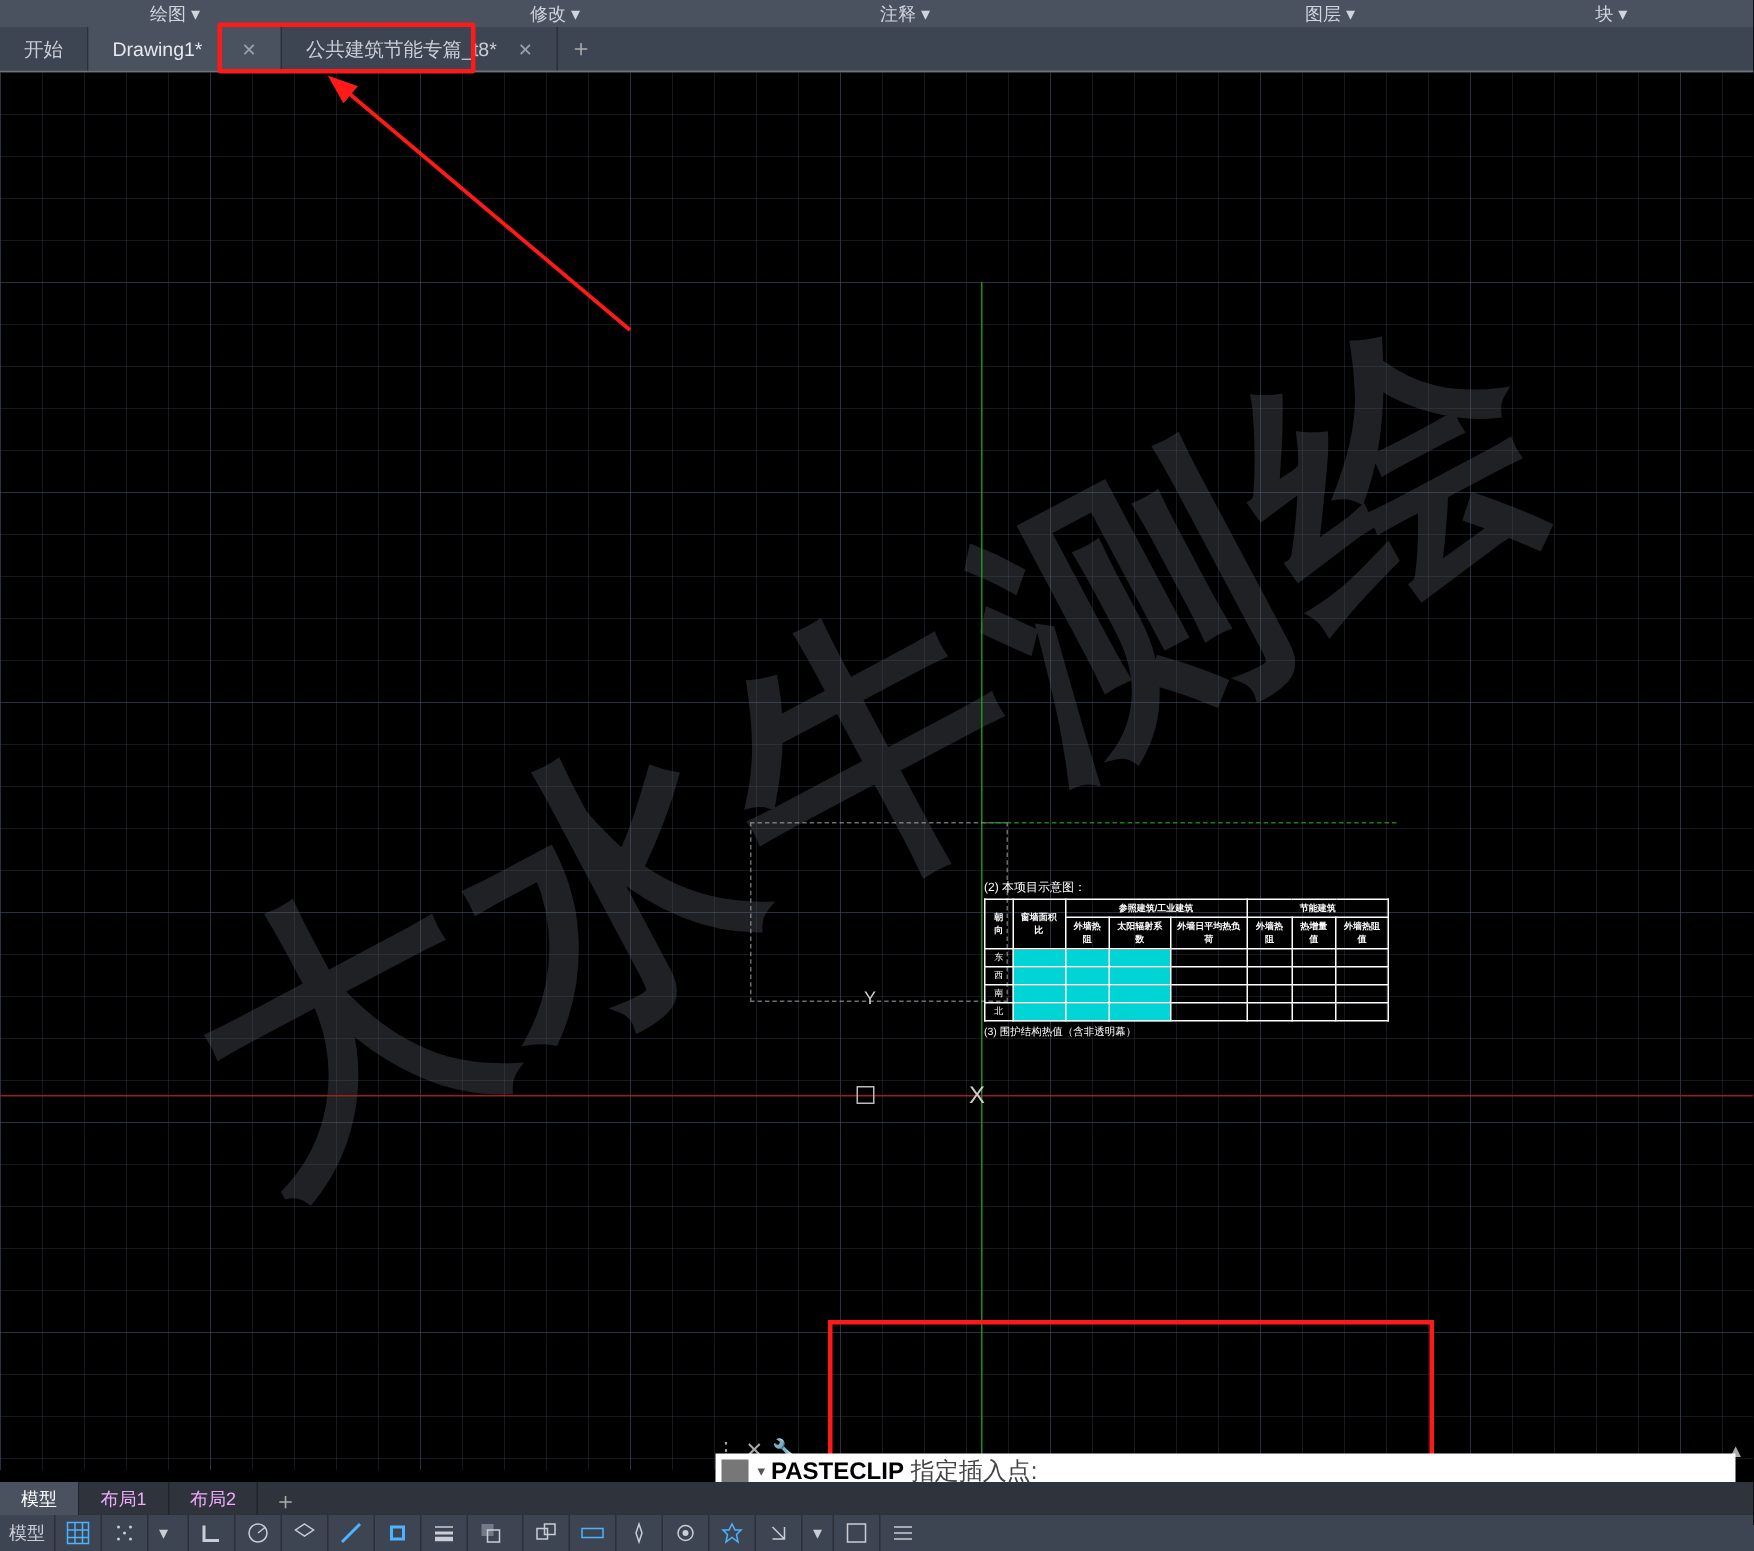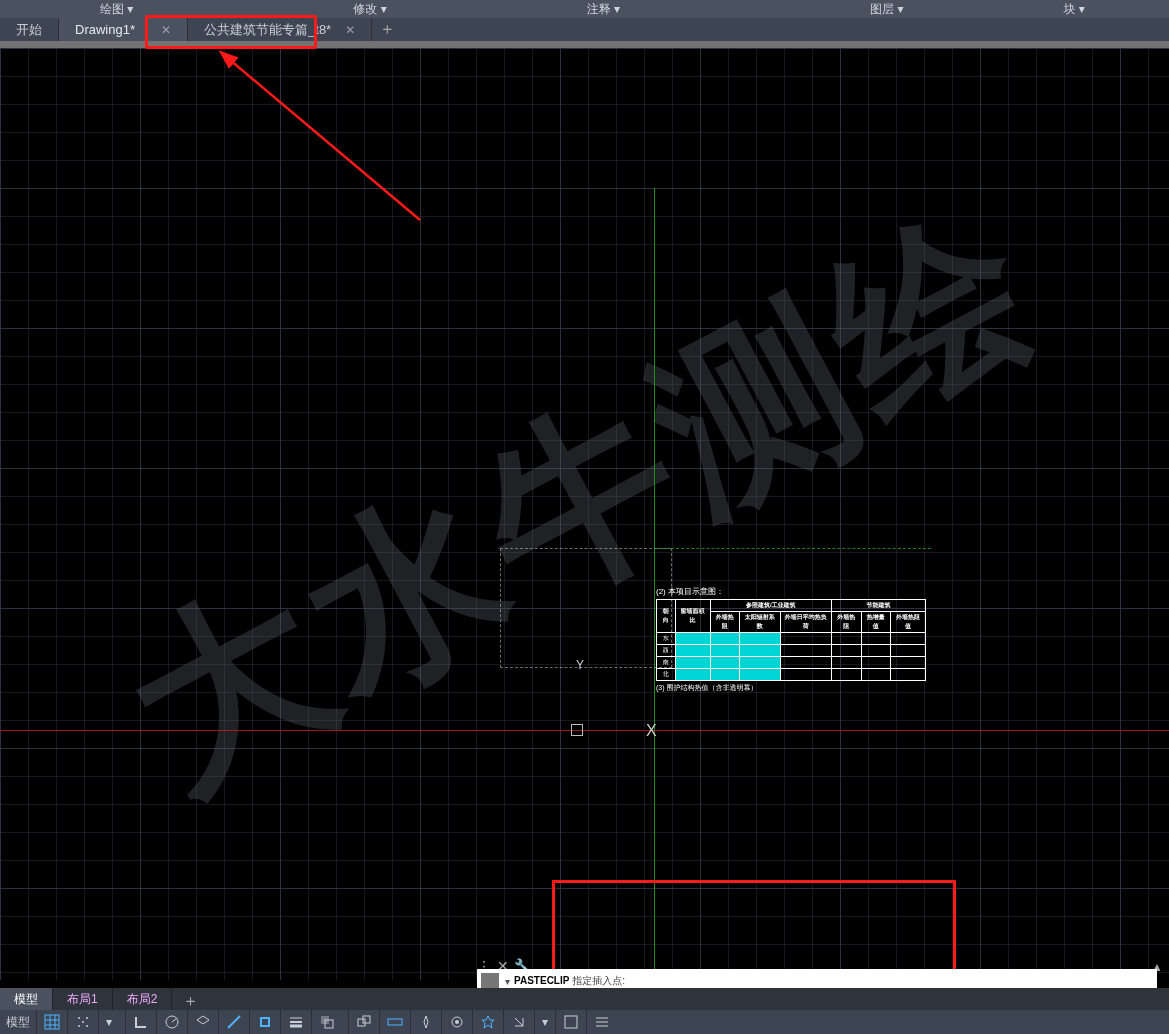--- a/index.html
+++ b/index.html
@@ -3,21 +3,21 @@
 <meta charset="utf-8">
 <style>
 * { margin: 0; padding: 0; box-sizing: border-box; font-family: "Microsoft YaHei", Arial, sans-serif; }
 body { width: 1169px; height: 1034px; background: #000; color: #ccc; overflow: hidden; position: relative; }
 
 
 .ribbon { height: 18px; background: #4a5260; display: flex; align-items: center; font-size: 12px; color: #d0d4dc; }
 .ribbon-item { padding: 0 40px; text-align: center; flex: 0 0 auto; }
 
 
-.tabs-bar { height: 30px; background: #3e4552; display: flex; align-items: stretch; border-bottom: 7px solid #737373; }
+.tabs-bar { height: 30px; background: #3e4552; display: flex; align-items: stretch; border-bottom: 1px solid #737373; }
 .file-tab { display: flex; align-items: center; padding: 0 16px; font-size: 13px; color: #c9cdd5; border-right: 1px solid #2a2f38; position: relative; cursor: pointer; }
 .file-tab.start { background: #3e4552; }
 .file-tab.active { background: #4a5260; color: #e6e8ed; gap: 12px; }
 .file-tab .close { margin-left: 14px; font-size: 12px; color: #9aa0aa; }
 .add-tab { width: 30px; display: flex; align-items: center; justify-content: center; color: #aaa; cursor: pointer; }
 
 
 .canvas { position: absolute; top: 48px; left: 0; width: 1169px; height: 932px; background: #000; overflow: hidden; }
 
 
@@ -56,21 +56,21 @@
 .ghost-green { position: absolute; left: 656px; top: 500px; width: 275px; height: 1px; border-top: 1px dashed rgba(30,160,30,0.8); }
 
 
 .cmd-area { position: absolute; left: 477px; bottom: 41px; width: 680px; }
 .cmd-tools { position: absolute; left: 477px; bottom: 60px; display: flex; gap: 6px; align-items: center; }
 .cmd-tools span { color: #aaa; font-size: 14px; cursor: pointer; }
 .cmd-history { background: rgba(80,86,96,0.92); color: #cfd3da; font-size: 13px; padding: 4px 8px; font-family: Consolas, monospace; }
 .cmd-input-row { background: #fff; display: flex; align-items: center; height: 24px; }
 .cmd-icon { width: 18px; height: 16px; margin: 0 2px 0 4px; background: #777; display: inline-block; }
 .cmd-drop { color: #555; font-size: 10px; padding: 0 4px; }
-.cmd-text { font-family: Consolas, monospace; font-size: 10px; }
+.cmd-text { font-family: Consolas, monospace; font-size: 16px; }
 .cmd-text strong { font-weight: 700; color: #000; }
 .cmd-text span { color: #444; }
 .cmd-right-arrow { position: absolute; right: 6px; bottom: 60px; color: #aaa; font-size: 12px; }
 
 
 .layout-tabs { position: absolute; left: 0; bottom: 24px; height: 22px; display: flex; align-items: stretch; background: #2e333c; width: 100%; }
 .layout-tab { padding: 3px 14px; font-size: 12px; color: #f0abfc; border-right: 1px solid #1f232a; cursor: pointer; }
 .layout-tab.active { background: #4a5260; color: #fff; }
 .layout-add { padding: 3px 10px; color: #aaa; cursor: pointer; }
 

